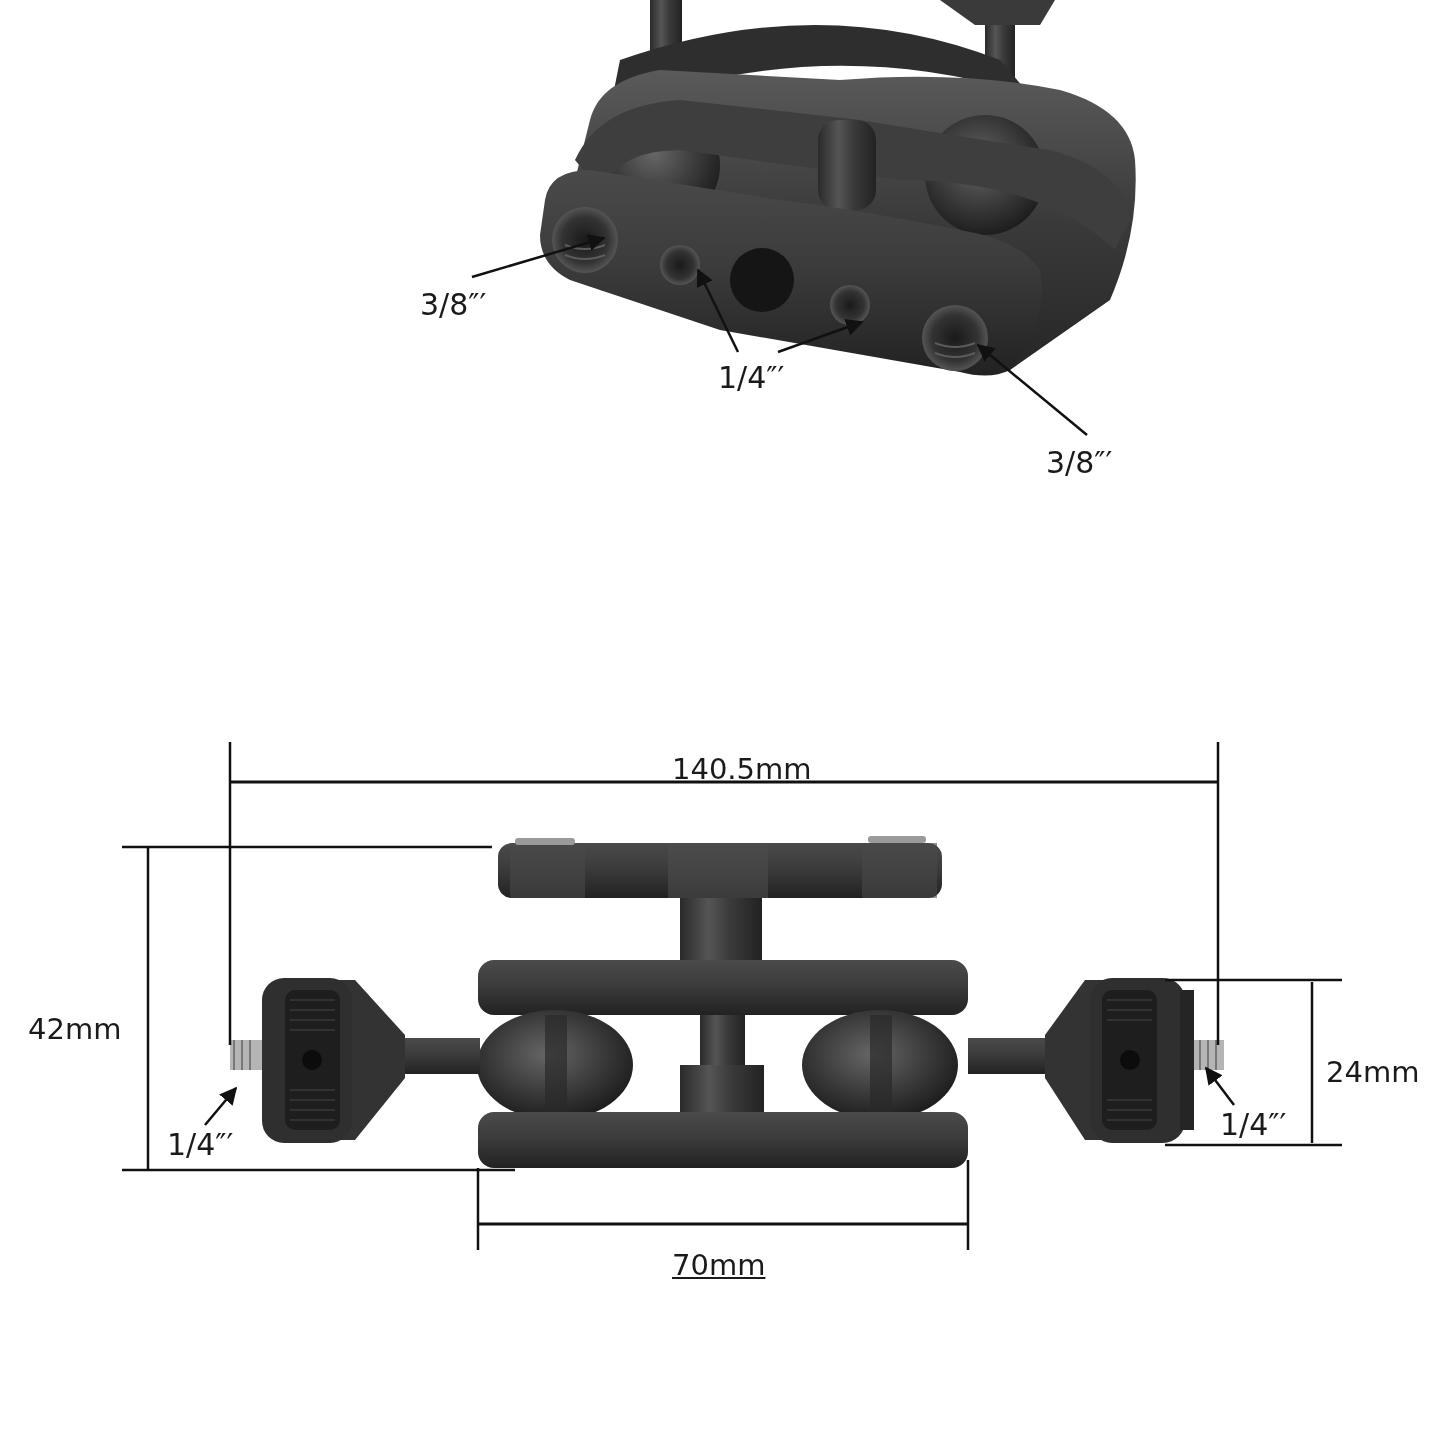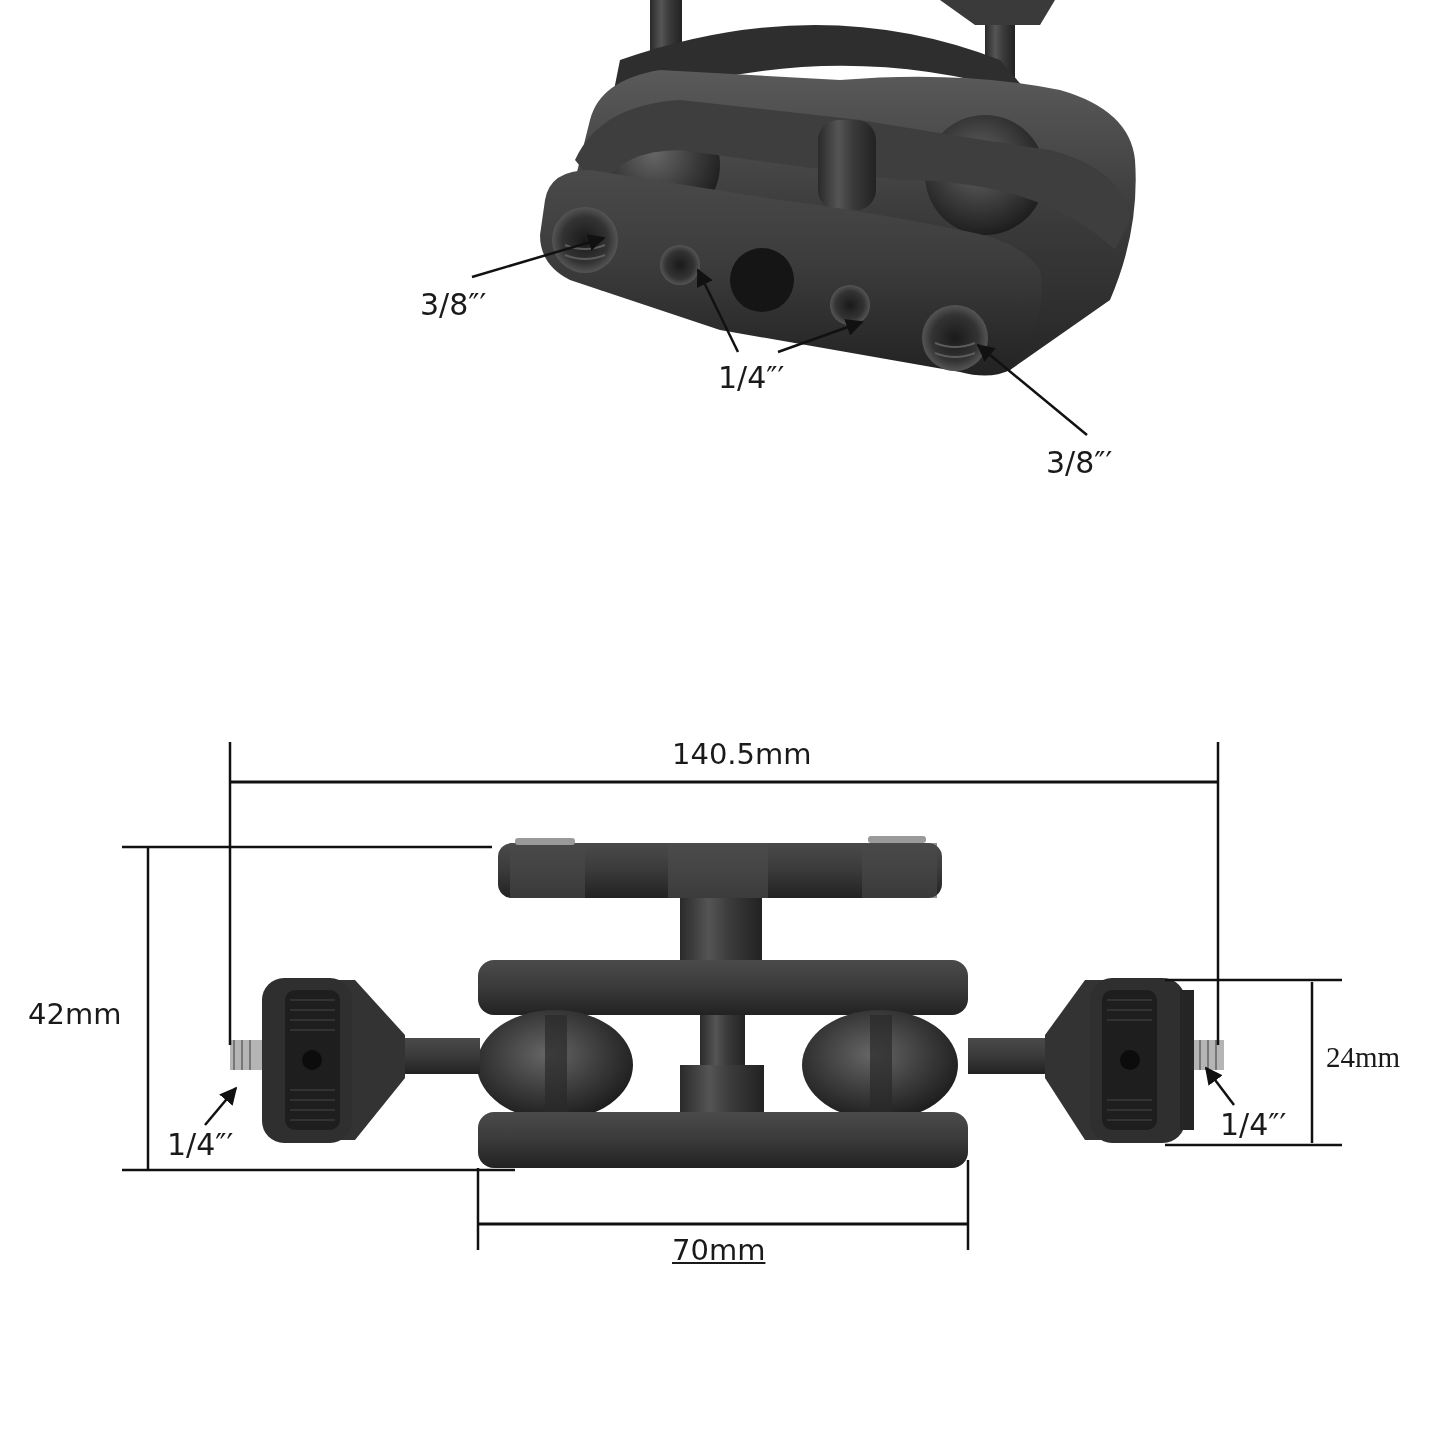--- a/index.html
+++ b/index.html
@@ -2,21 +2,21 @@
 <html><head>
 <meta charset="utf-8">
 <style>
   html, body { margin: 0; padding: 0; background: #ffffff; }
   body { width: 1445px; height: 1445px; position: relative; overflow: hidden;
          font-family: "DejaVu Sans", sans-serif; }
   .stage { position: absolute; left: 0; top: 0; width: 1445px; height: 1445px; }
   .lbl { position: absolute; color: #1a1a1a; font-family: "DejaVu Sans", sans-serif;
          white-space: nowrap; line-height: 1; }
   .lbl.big { font-size: 30px; }
-  .lbl.dim { font-size: 29px; }
+  .lbl.dim { font-size: 29px; margin-top: 15px; }
   svg { position: absolute; left: 0; top: 0; }
 </style>
 </head>
 <body>
 
 <div class="stage">
 
   <svg width="1445" height="1445">
     <defs>
       <linearGradient id="gBody" x1="0" y1="0" x2="0" y2="1">
@@ -187,17 +187,17 @@
     </g>
   </svg>
 
   <div class="lbl big" style="left:420px; top:290px;">3/8″′</div>
   <div class="lbl big" style="left:718px; top:363px;">1/4″′</div>
   <div class="lbl big" style="left:1046px; top:448px;">3/8″′</div>
 
   <div class="lbl dim" style="left:672px; top:740px;">140.5mm</div>
   <div class="lbl dim" style="left:28px; top:1000px;">42mm</div>
   <div class="lbl dim" style="left:672px; top:1236px;text-decoration:underline;">70mm</div>
-  <div class="lbl dim" style="left:1326px; top:1043px;font-family:Liberation Serif, serif;">24mm</div>
+  <div class="lbl dim" style="left:1326px; top:1043px;">24mm</div>
 
   <div class="lbl big" style="left:167px; top:1130px;">1/4″′</div>
   <div class="lbl big" style="left:1220px; top:1110px;">1/4″′</div>
 </div>
 
 </body></html>

